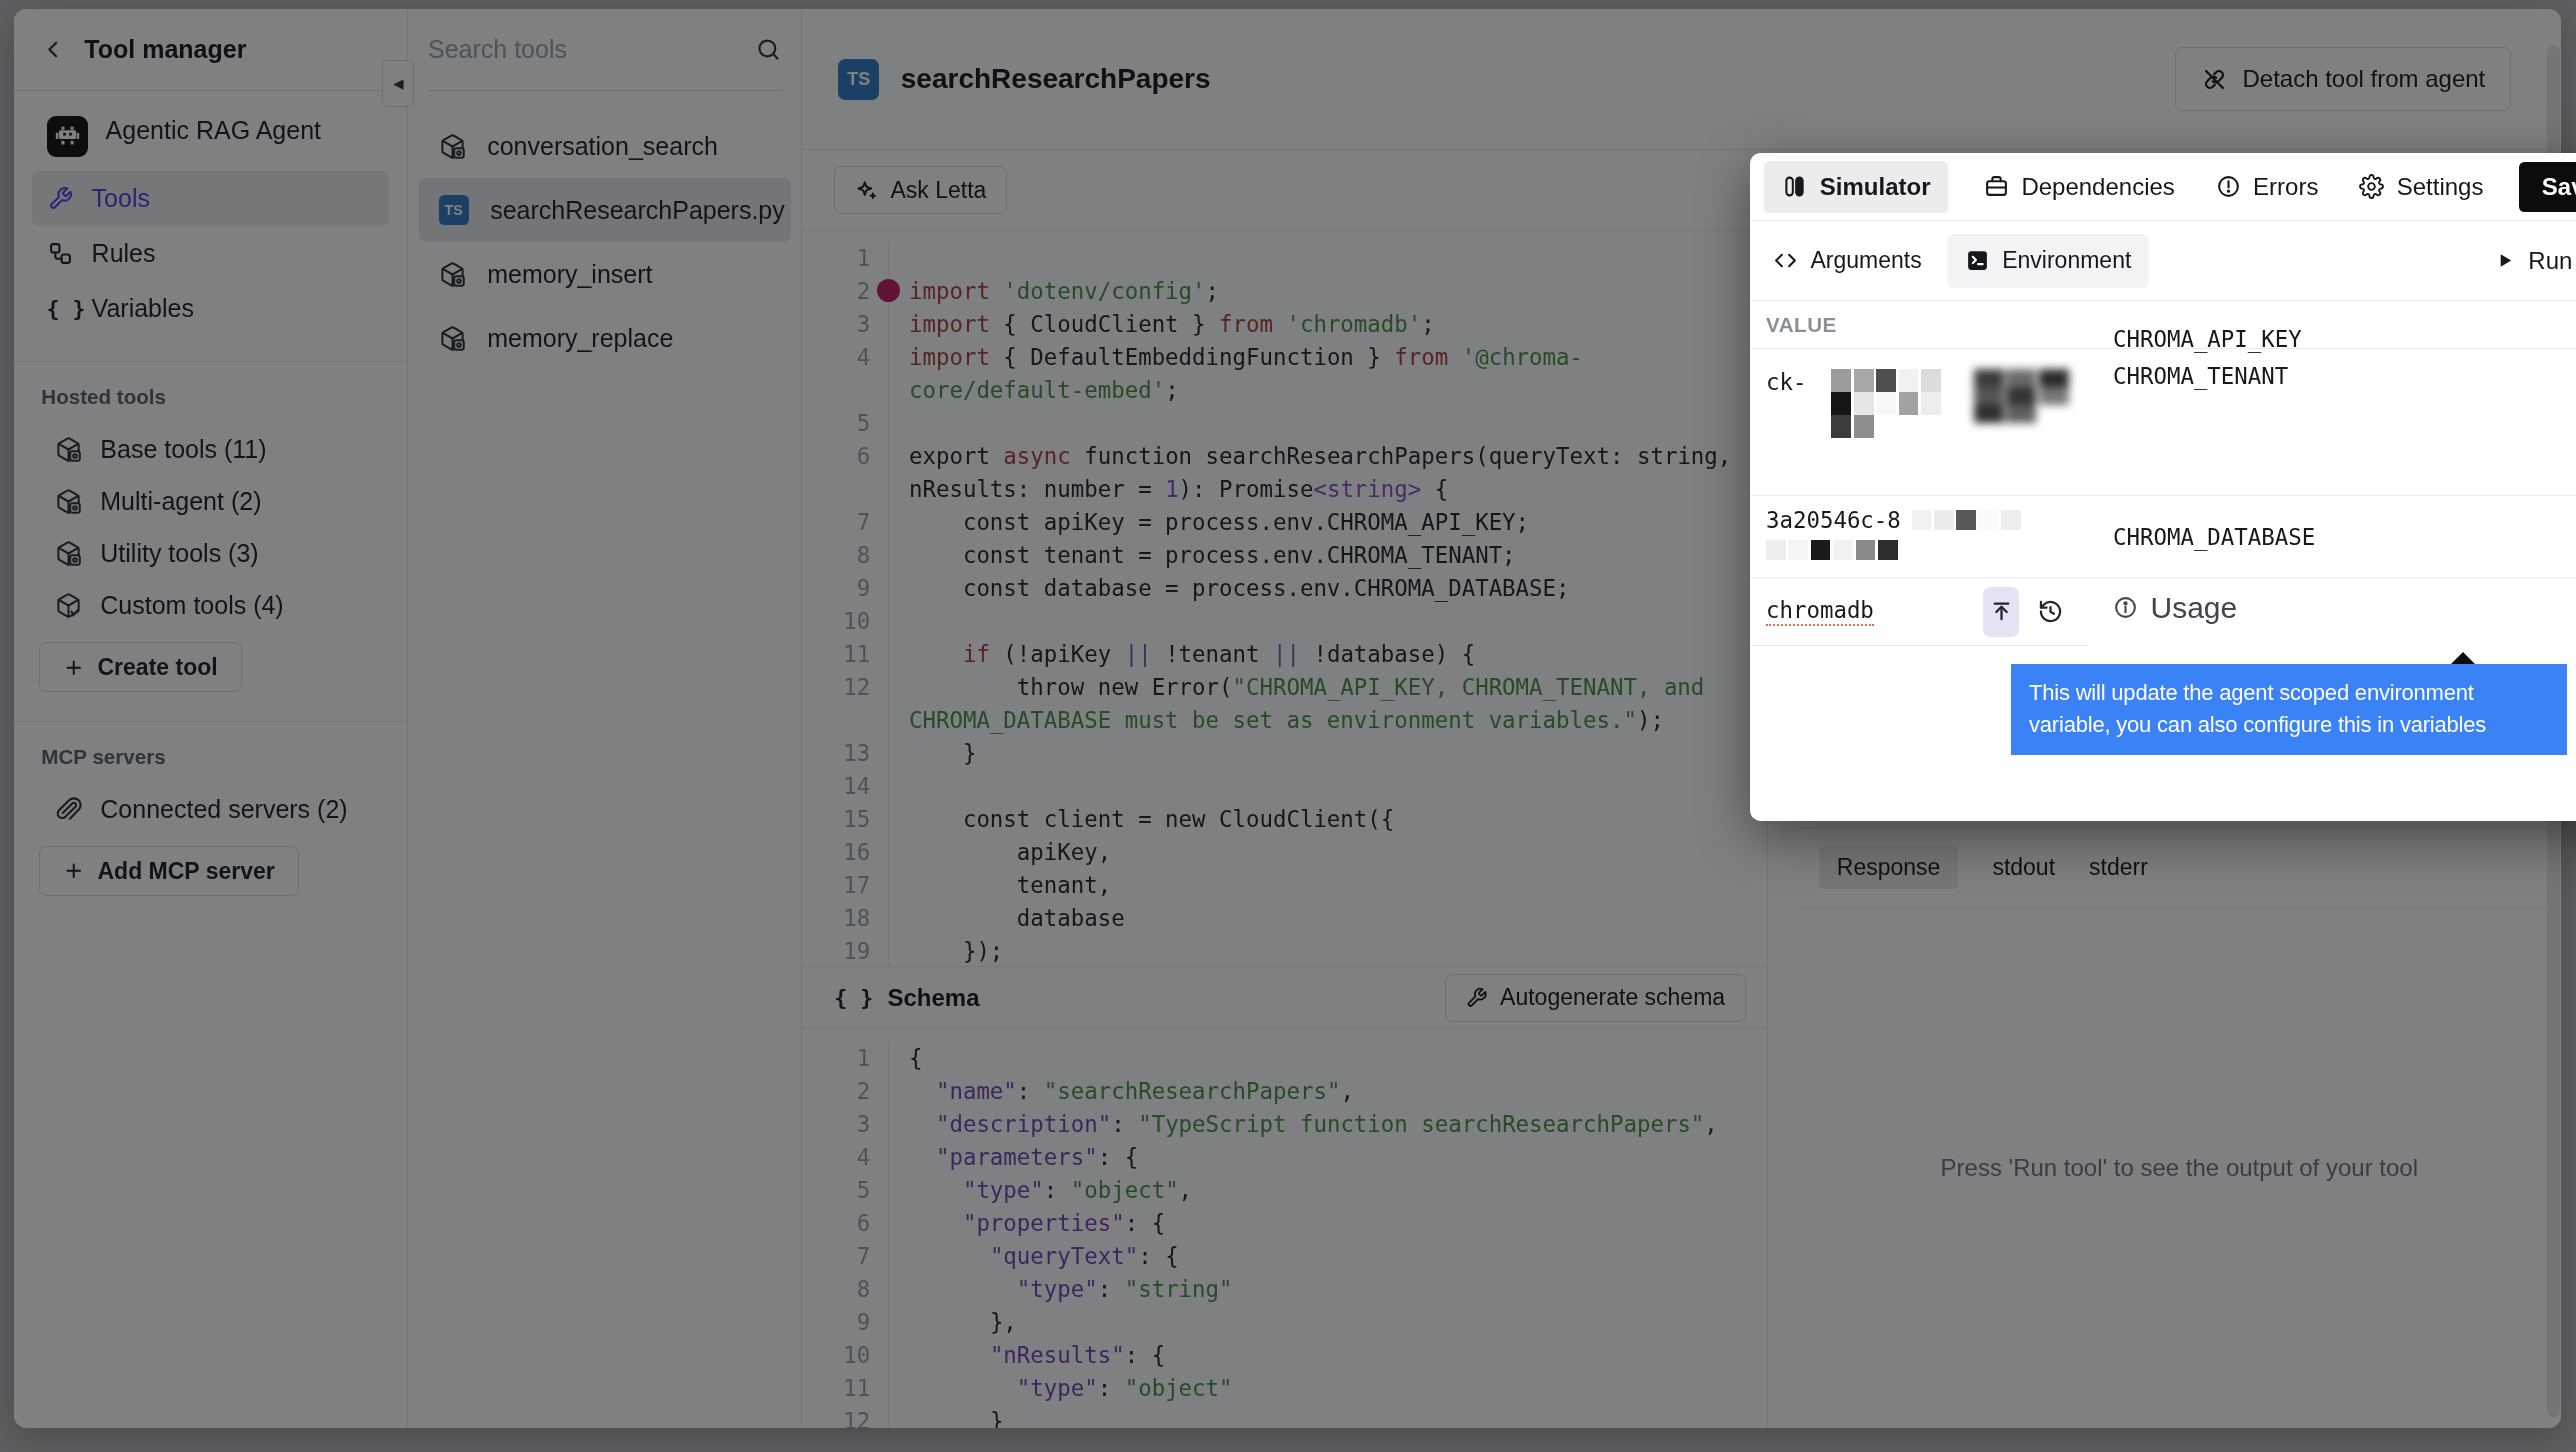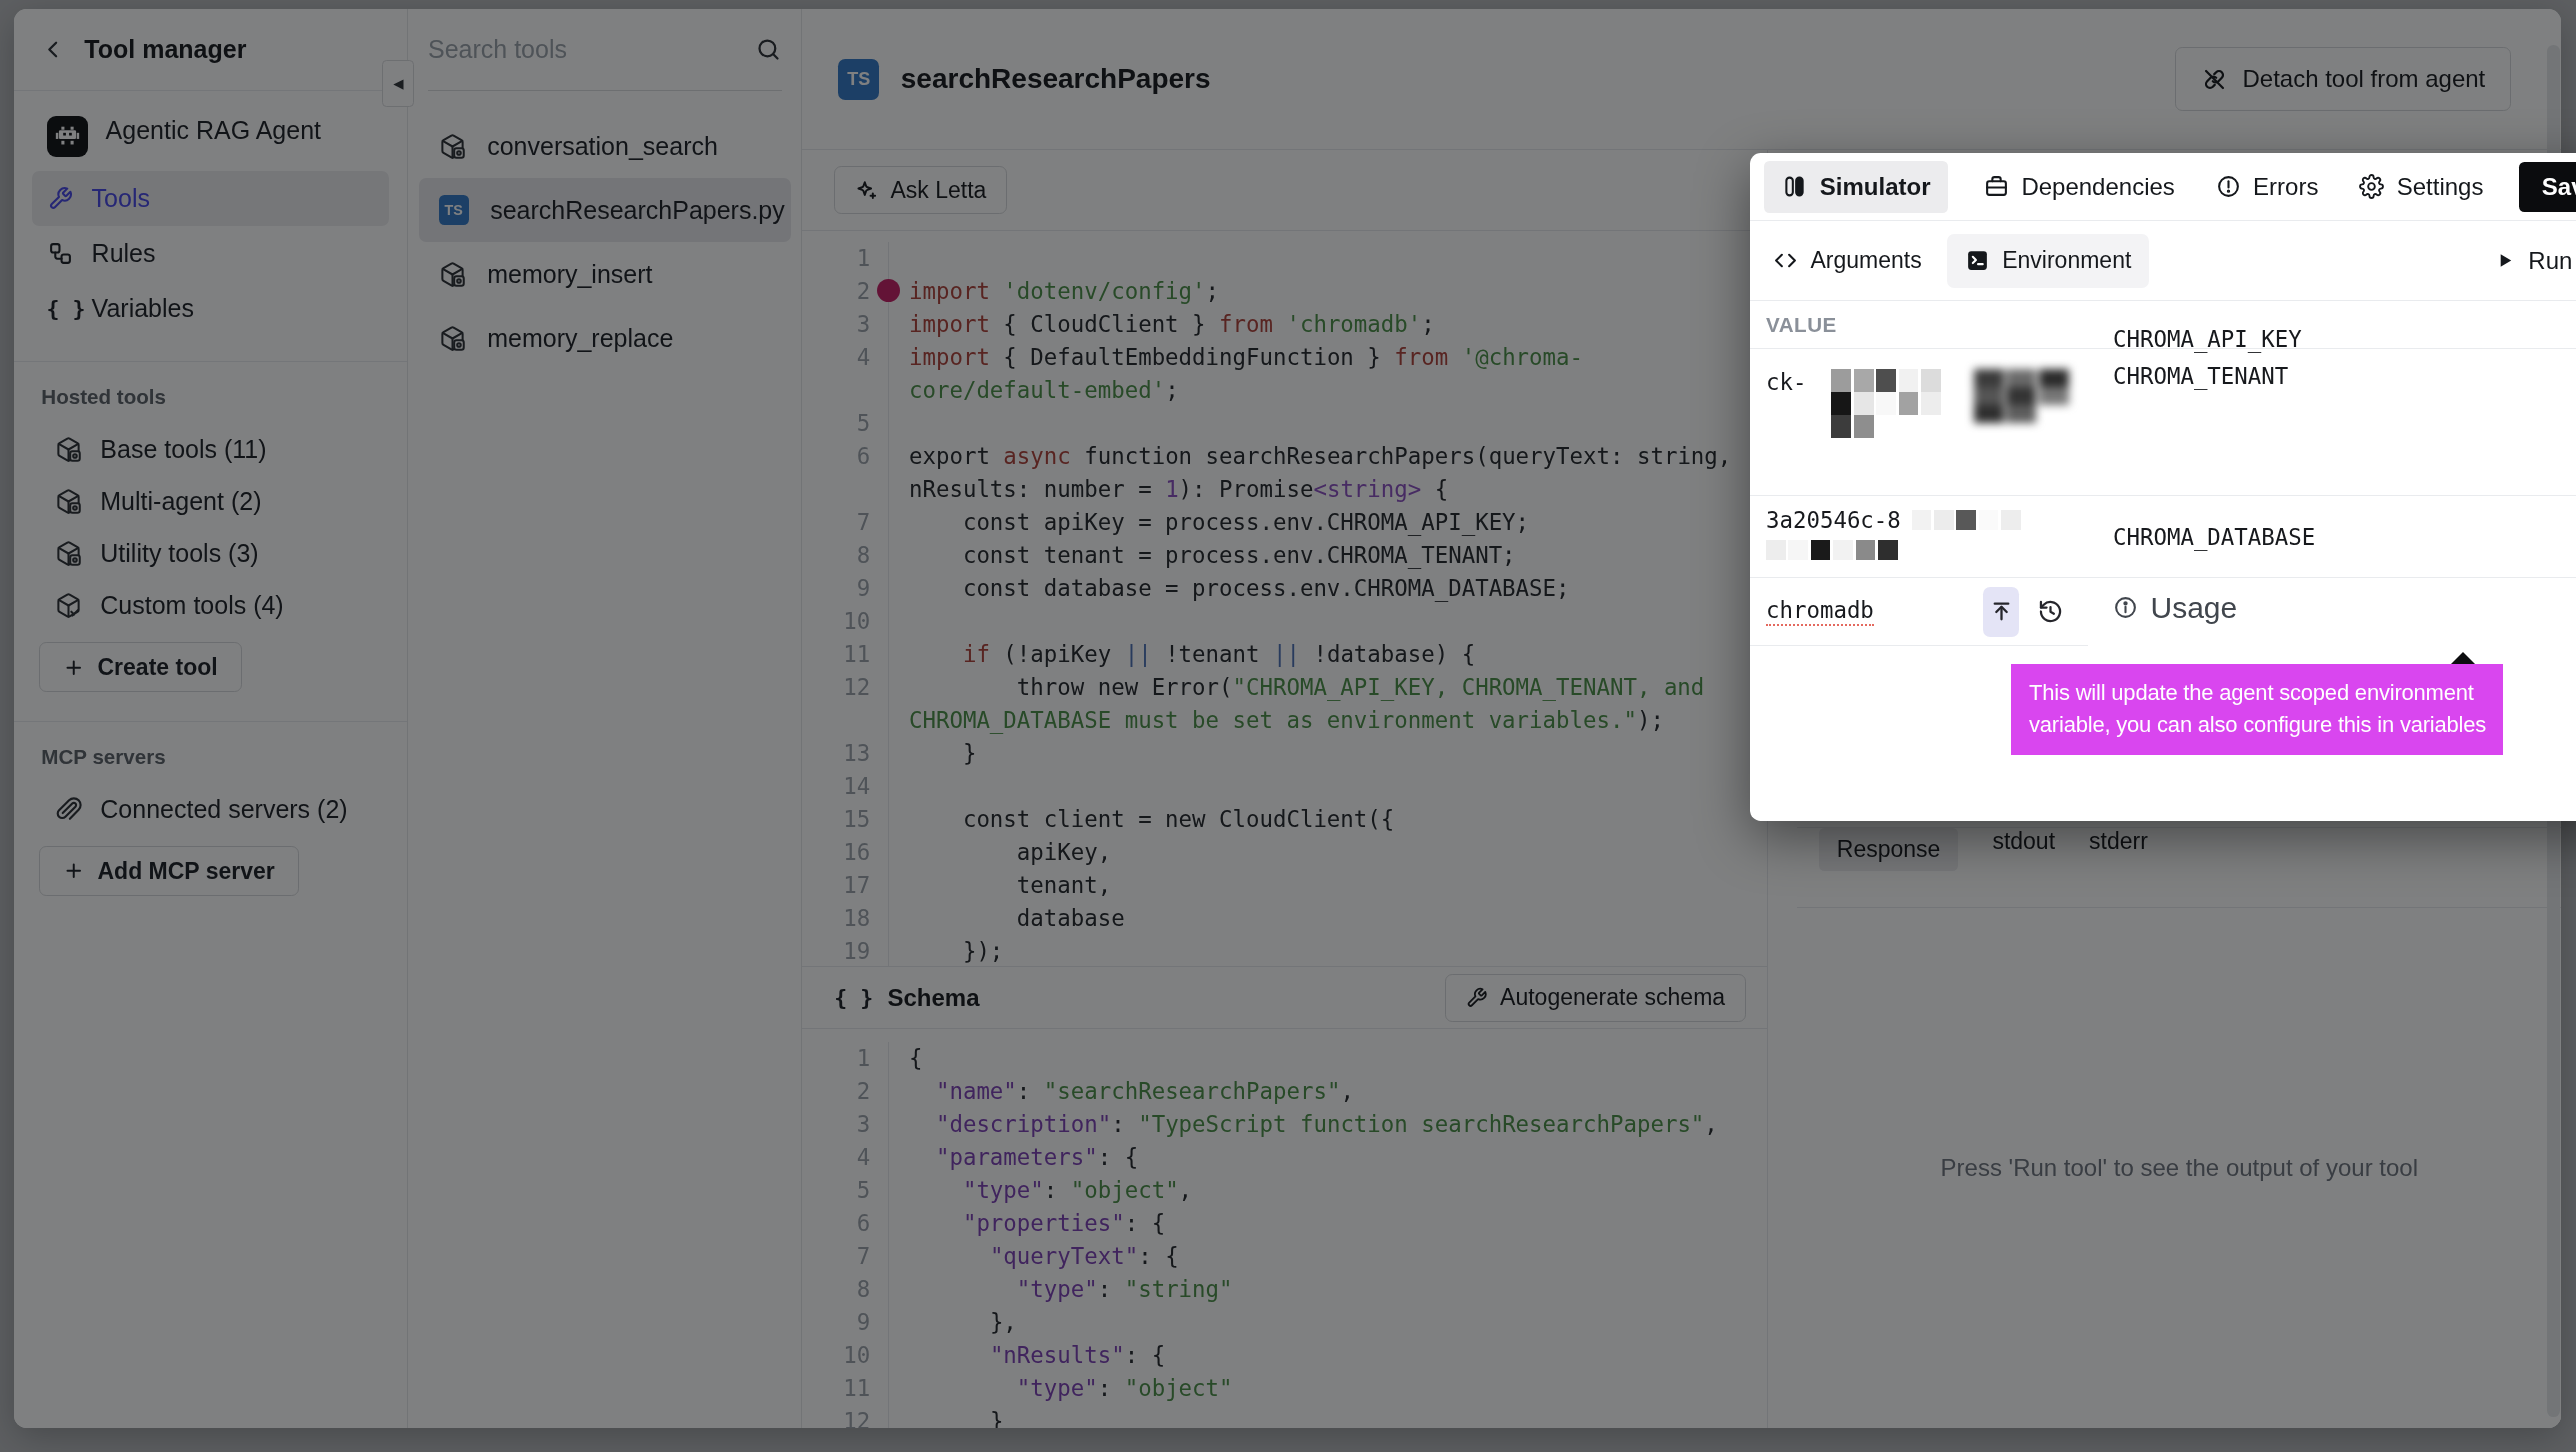--- a/index.html
+++ b/index.html
@@ -81,21 +81,21 @@
   .tok-k{color:#ad4038;} .tok-s{color:#4a8f46;} .tok-n{color:#8a4fc0;}
   .tok-v{color:#7b3fb5;} .tok-o{color:#4a6fb5;} .tok-t{color:#8a4fc0;} .tok-p{color:#23262b;}
   .schema-header { flex:0 0 63px; border-top:0.9px solid #e7e9ec; border-bottom:0.9px solid #e7e9ec;
     display:flex; align-items:center; gap:14.3px; padding:0 21.5px 0 32px; }
   .schema-title { font-size:24px; font-weight:600; color:#15181c; }
 
   
   .sim-col { flex:1; display:flex; flex-direction:column; min-width:0; background:#fff; }
   .sim-spacer { flex:0 0 677px; }
   .resp-tabs { flex:0 0 81px; border-top:0.9px solid #e7e9ec; border-bottom:0.9px solid #e7e9ec;
-    display:flex; align-items:flex-start; gap:34px; padding:0 21.5px; }
+    display:flex; align-items:center; gap:34px; padding:0 21.5px; }
   .resp-tab { font-size:23px; color:#15181c; white-space:nowrap;}
   .resp-tab.selected { background:#ededef; height:43px; display:flex; align-items:center; padding:0 18px; border-radius:5.4px; }
   .output-area { flex:1; display:grid; place-items:center; }
   .output-msg { font-size:24px; color:#6e747d; white-space:nowrap; }
 
   
   .dim { position:absolute; inset:0; background:rgba(10,11,14,.52); z-index:40; }
 
   
   .popover { position:absolute; left:1750px; top:153px; width:912px; height:668px; background:#fff;
@@ -131,21 +131,21 @@
   .blocks.sm i { width:19.7px; height:19.7px; }
   .blocks.blur { filter:blur(4.5px); } .blocks.blur i { height:18px; width:30px; }
   .inline-val { display:flex; align-items:center; gap:10.7px; }
   .env-value { border-bottom:2.7px dotted var(--underline-red); padding-bottom:1.8px; }
   .upload-btn { margin-left:auto; width:36px; height:50px; border-radius:7.2px; background:#e4e4f6;
     display:grid; place-items:center; color:#26262c; flex:0 0 36px;}
   .hist-btn { color:#26262c; display:grid; place-items:center; }
   .usage { display:flex; align-items:center; gap:12.5px; font-size:30px; color:#41464d; padding-top:12.5px; }
 
   
-  .tooltip { position:absolute; left:2011px; top:664px; width:492px; z-index:70; background:#d946ef; color:#fff;
+  .tooltip { position:absolute; left:2011px; top:664px; width:556px; z-index:70; background:#3b82f6; color:#fff;
     padding:13.4px 18px; font-size:22px; line-height:32px; letter-spacing:-0.2px; }
   .tooltip::before { content:""; position:absolute; top:-11.6px; left:440px;
     border-left:12.5px solid transparent; border-right:12.5px solid transparent; border-bottom:12.5px solid #0c0d0f; }
   .tooltip div { white-space:nowrap; }
 </style>
 </head>
 <body>
 
 <div class="window">
 

